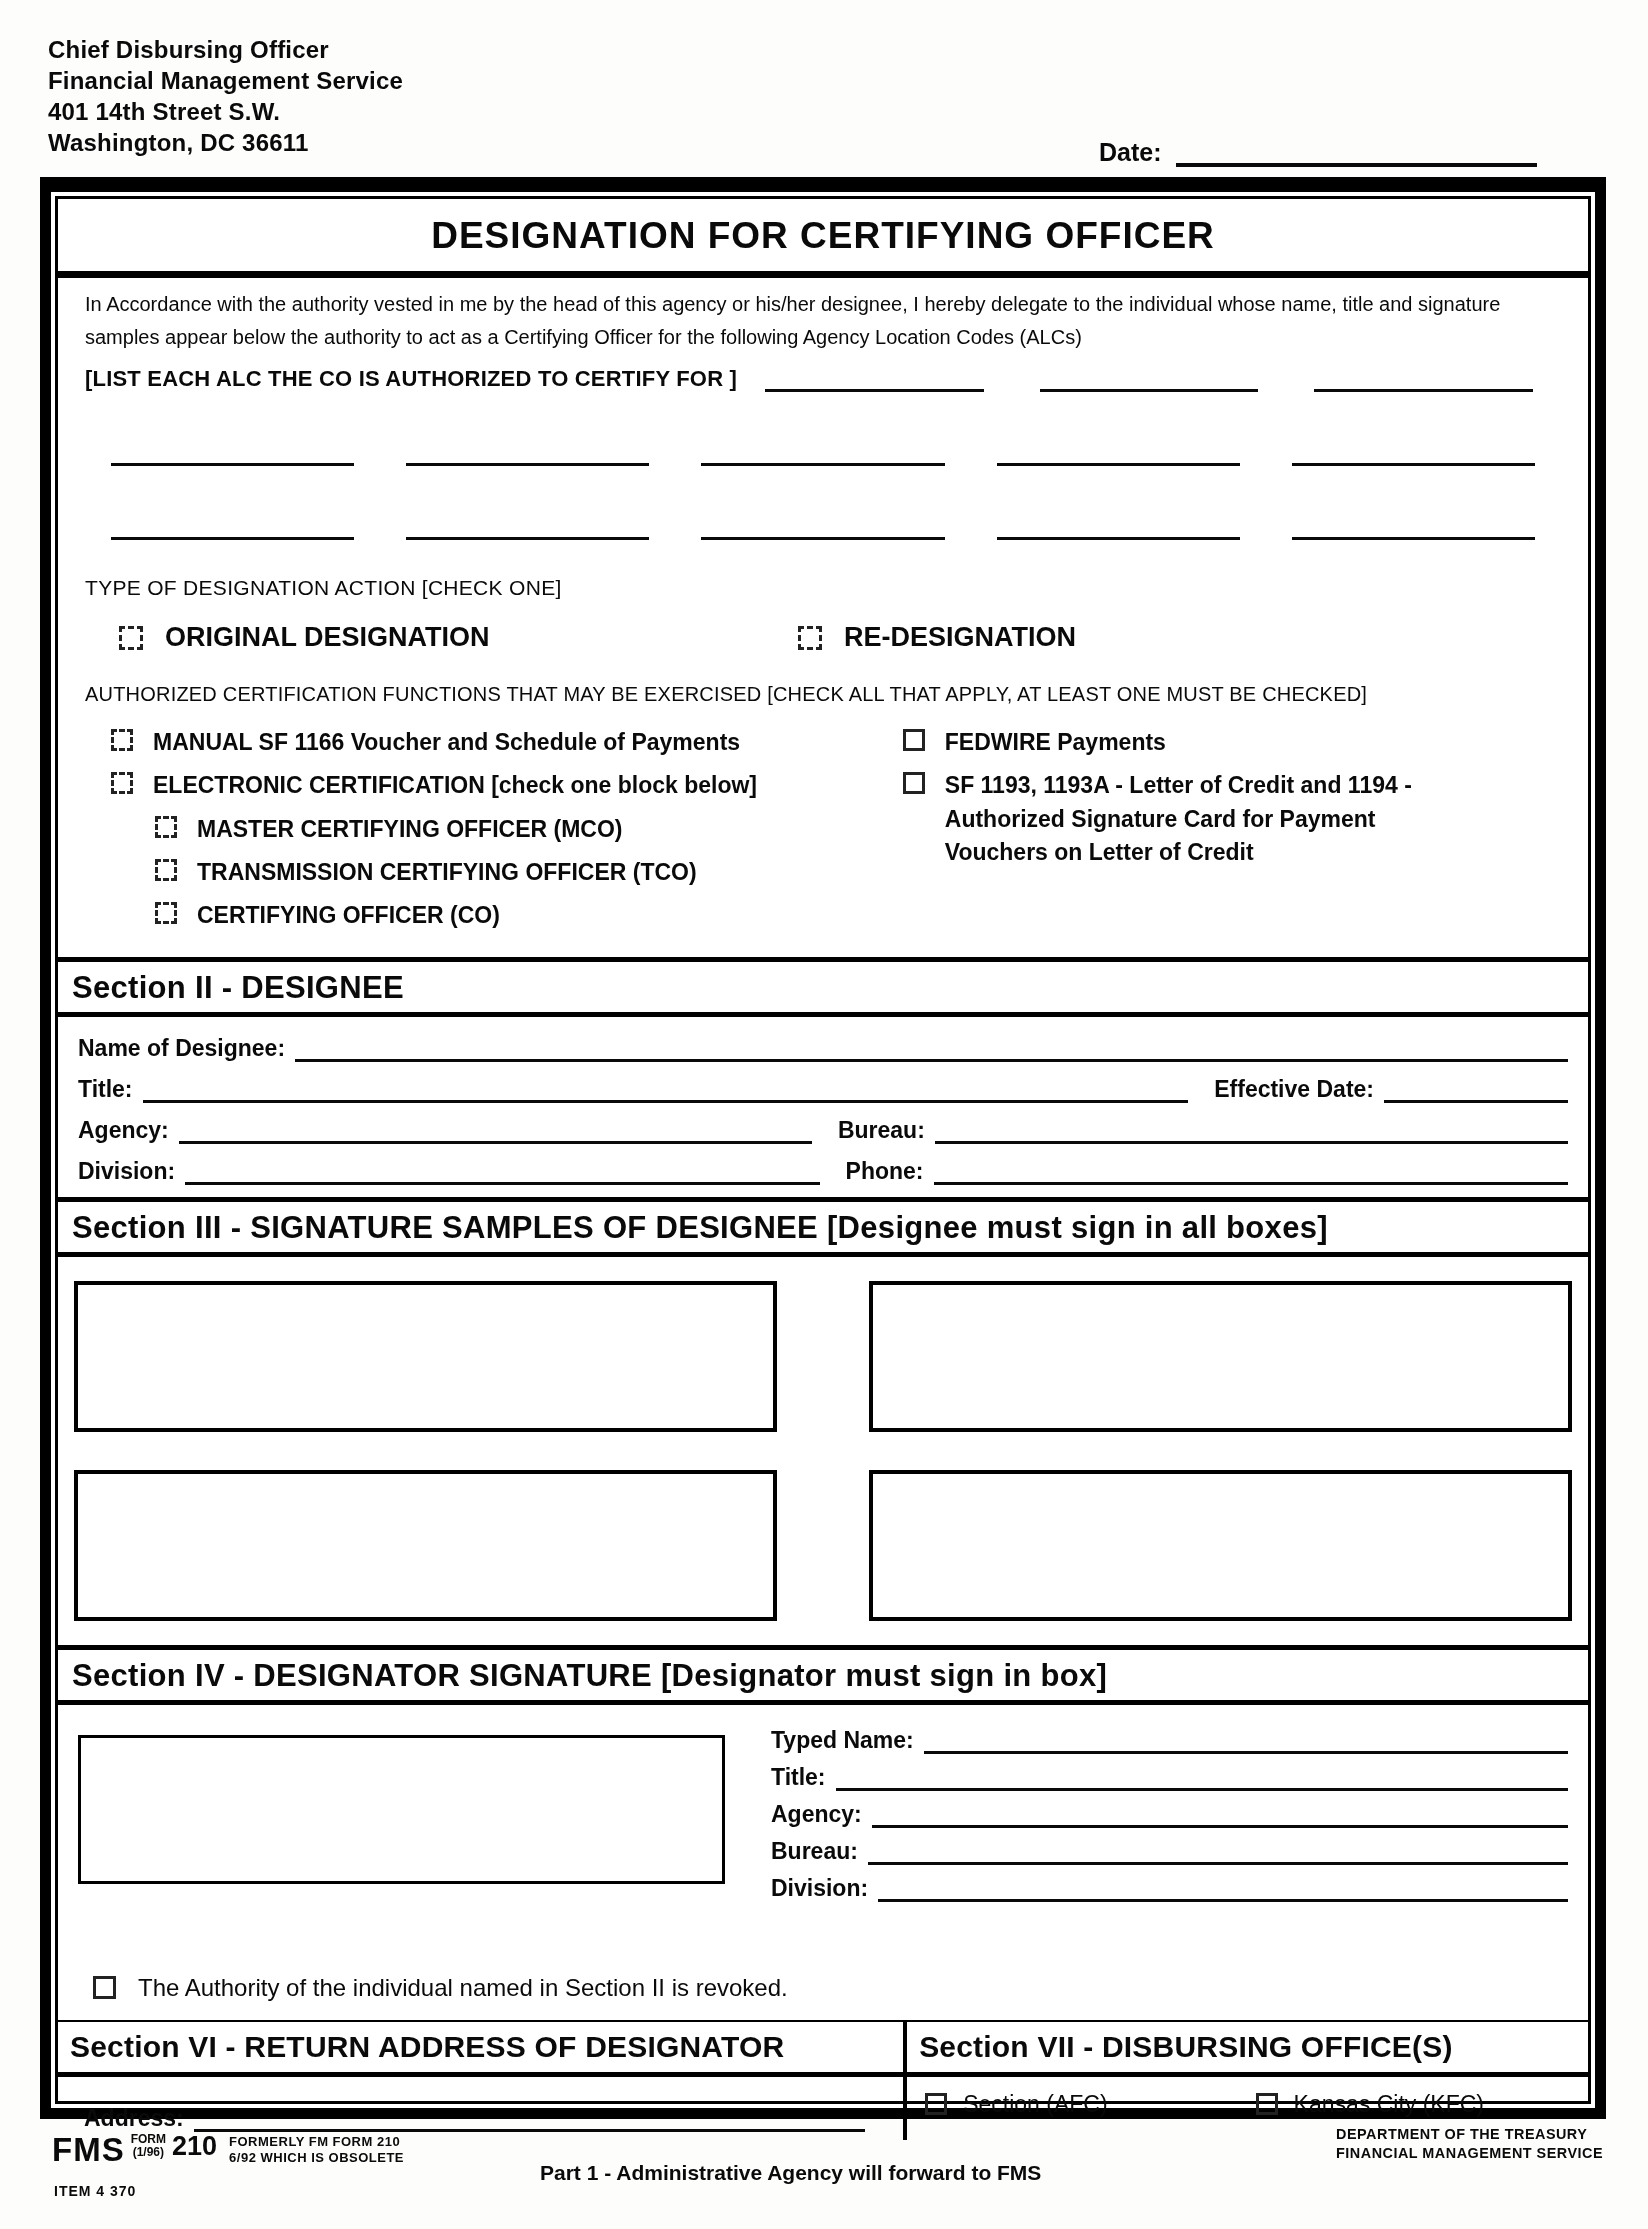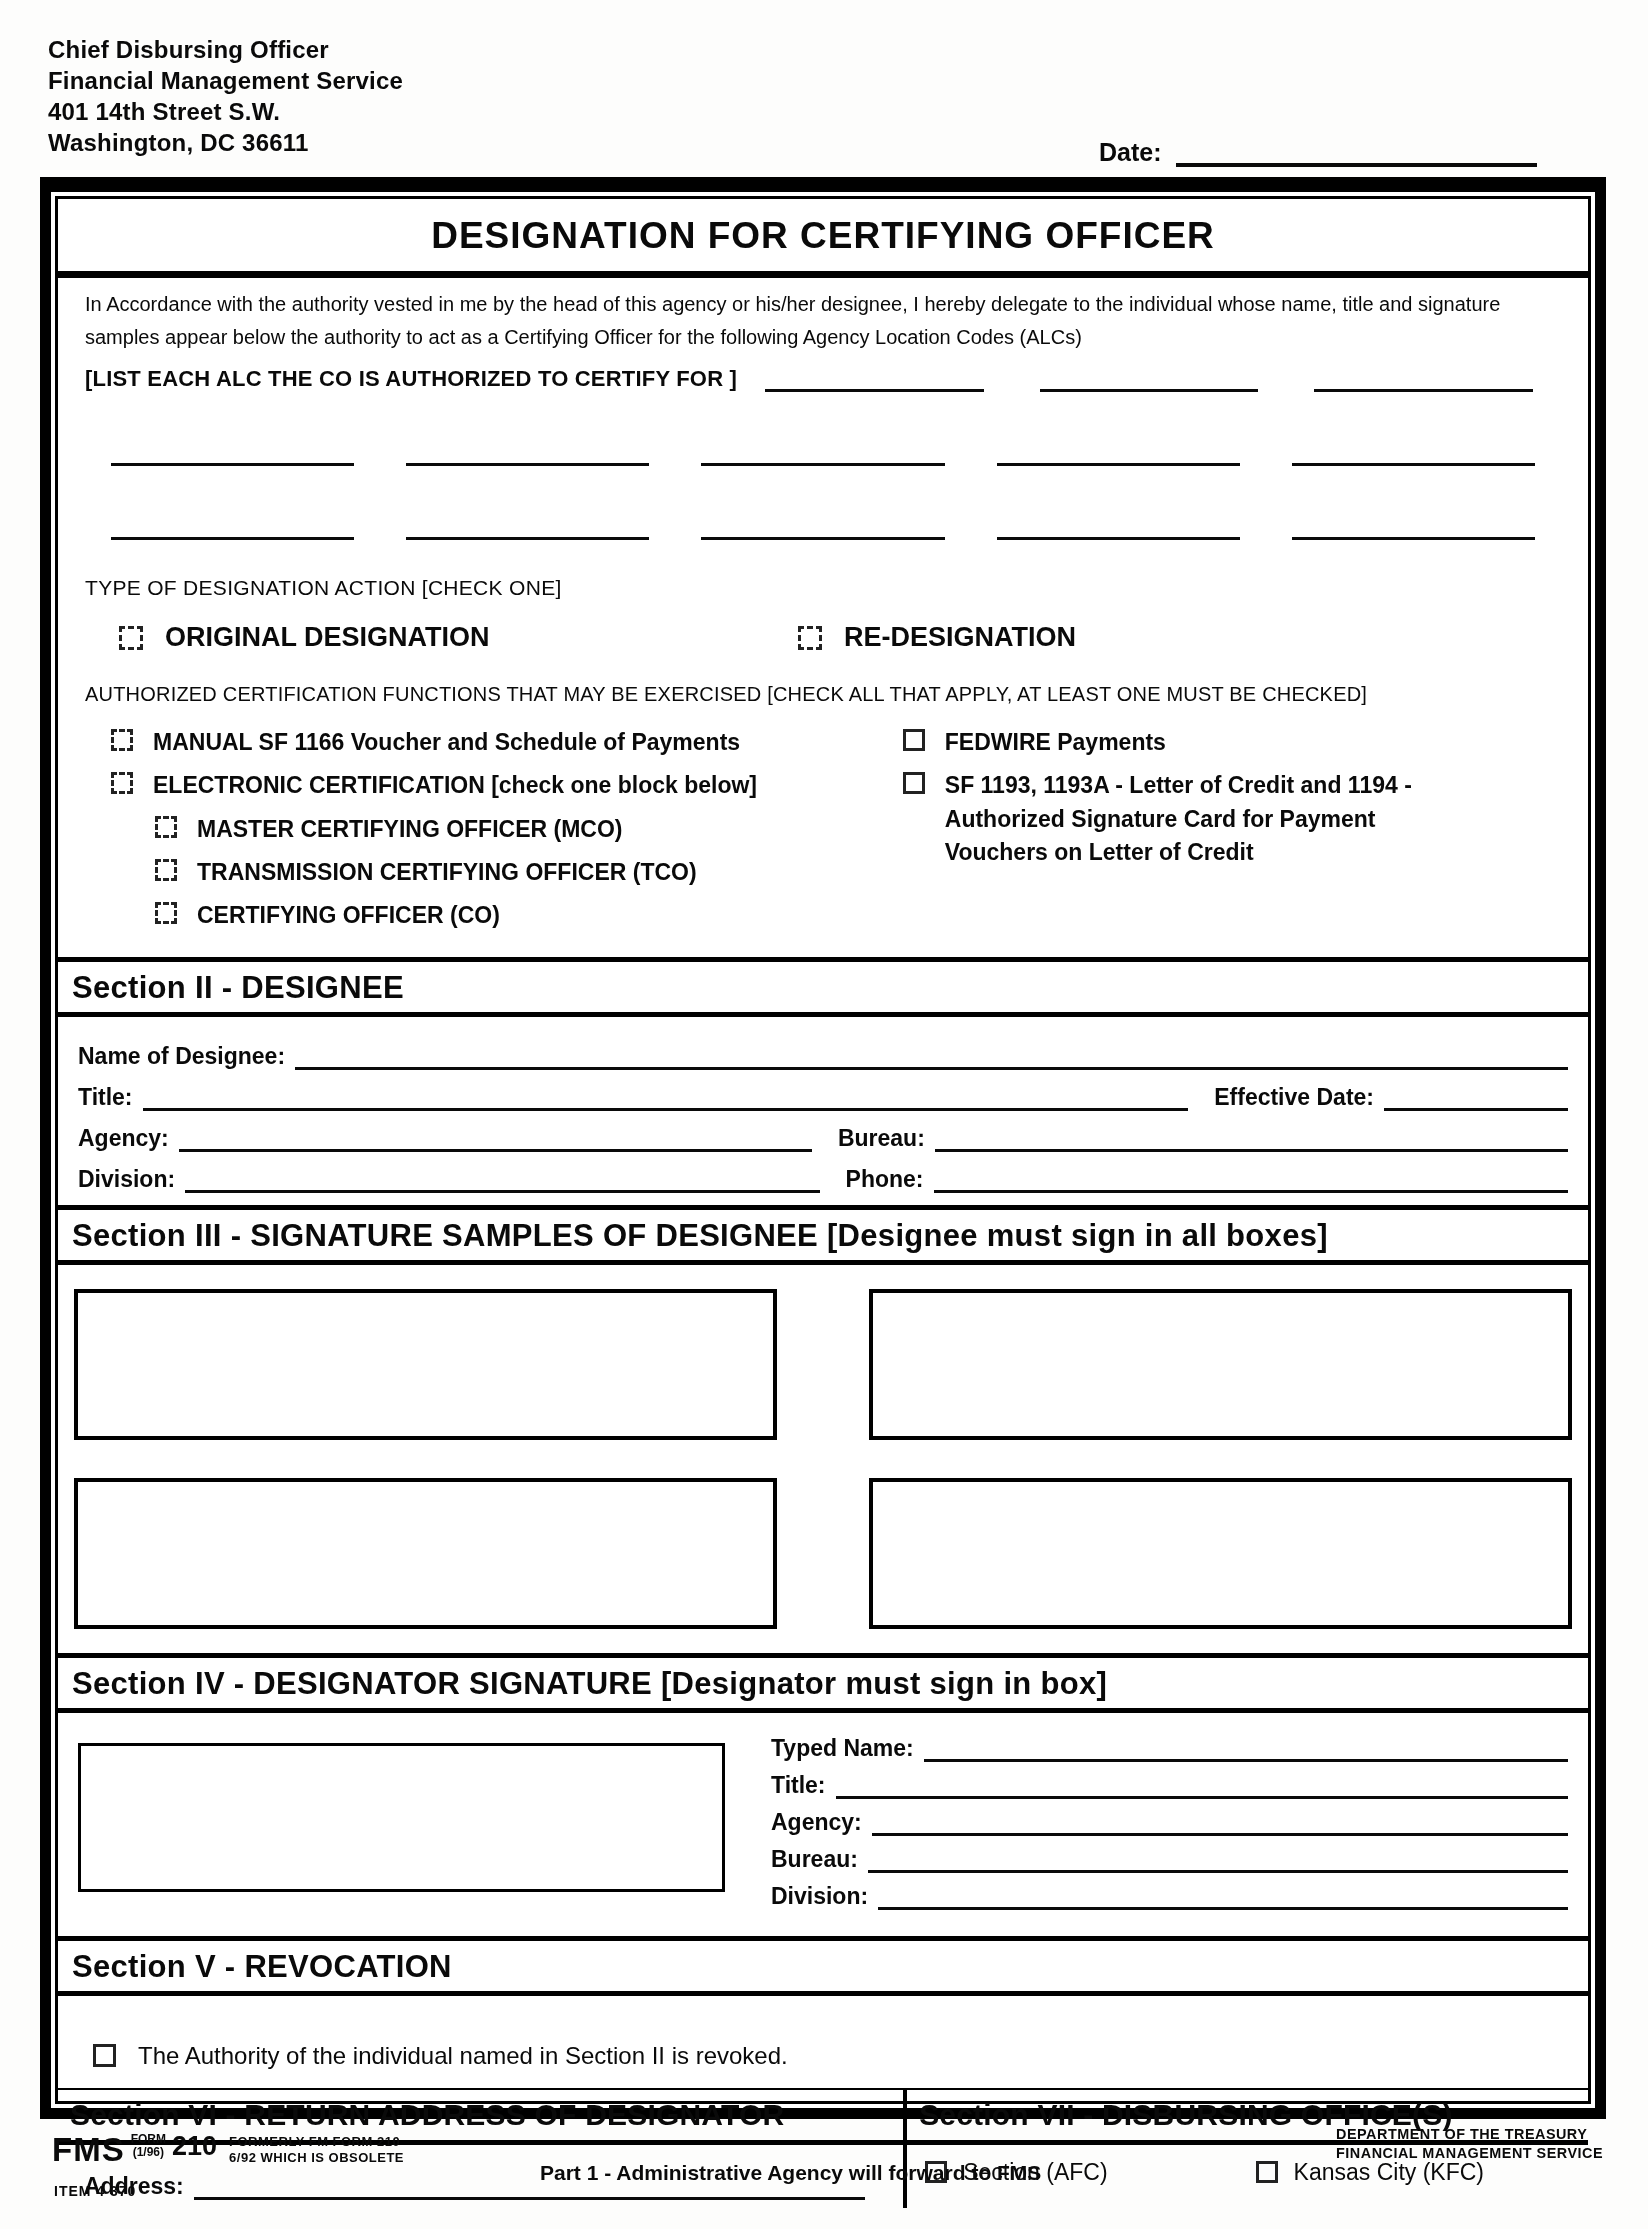--- a/index.html
+++ b/index.html
@@ -51,21 +51,21 @@
   .func-cols { display:flex; margin-top:20px; }
   .func-left { width:55%; padding-left:26px; }
   .func-right { flex:1; padding-left:6px; }
   .func-item { display:flex; align-items:flex-start; margin-bottom:10px; }
   .func-item .cb { width:22px; height:22px; margin-top:3px; margin-right:20px; }
   .func-item .txt { font-size:23px; font-weight:600; line-height:1.45; }
   .func-sub { padding-left:44px; }
 
   .fields { padding:10px 20px 12px; }
   .f-row { display:flex; align-items:flex-end; margin-top:14px; }
-  .f-row:first-child { margin-top:16px; }
+  .f-row:first-child { margin-top:8px; }
   .f-lbl { font-size:23px; font-weight:600; white-space:nowrap; margin-right:10px; }
   .f-line { flex:1; border-bottom:3px solid #0a0a0a; height:26px; }
   .f-line.fixed { flex:none; }
   .gap { width:26px; flex:none; }
 
   .sig-grid { padding:24px 16px; display:grid; grid-template-columns:1fr 1fr; column-gap:92px; row-gap:38px; }
   .sig-box { height:151px; border:4px solid #000; }
 
   .sec4-body { display:flex; padding:22px 20px 26px; }
   .sec4-box { width:647px; height:149px; border:3px solid #000; flex:none; margin-top:8px; }
@@ -256,21 +256,20 @@
           <span class="f-lbl">Bureau:</span>
           <span class="f-line"></span>
         </div>
         <div class="f-row">
           <span class="f-lbl">Division:</span>
           <span class="f-line"></span>
         </div>
       </div>
     </div>
 
-    <div class="sec-head topline">Section V - REVOCATION</div>
     <div class="sec5-body">
       <div class="check-item">
         <span class="cb"></span>
         <span class="txt">The Authority of the individual named in Section II is revoked.</span>
       </div>
     </div>
 
     <div class="bottom-cols">
       <div class="col6">
         <div class="col-head">Section VI - RETURN ADDRESS OF DESIGNATOR</div>

